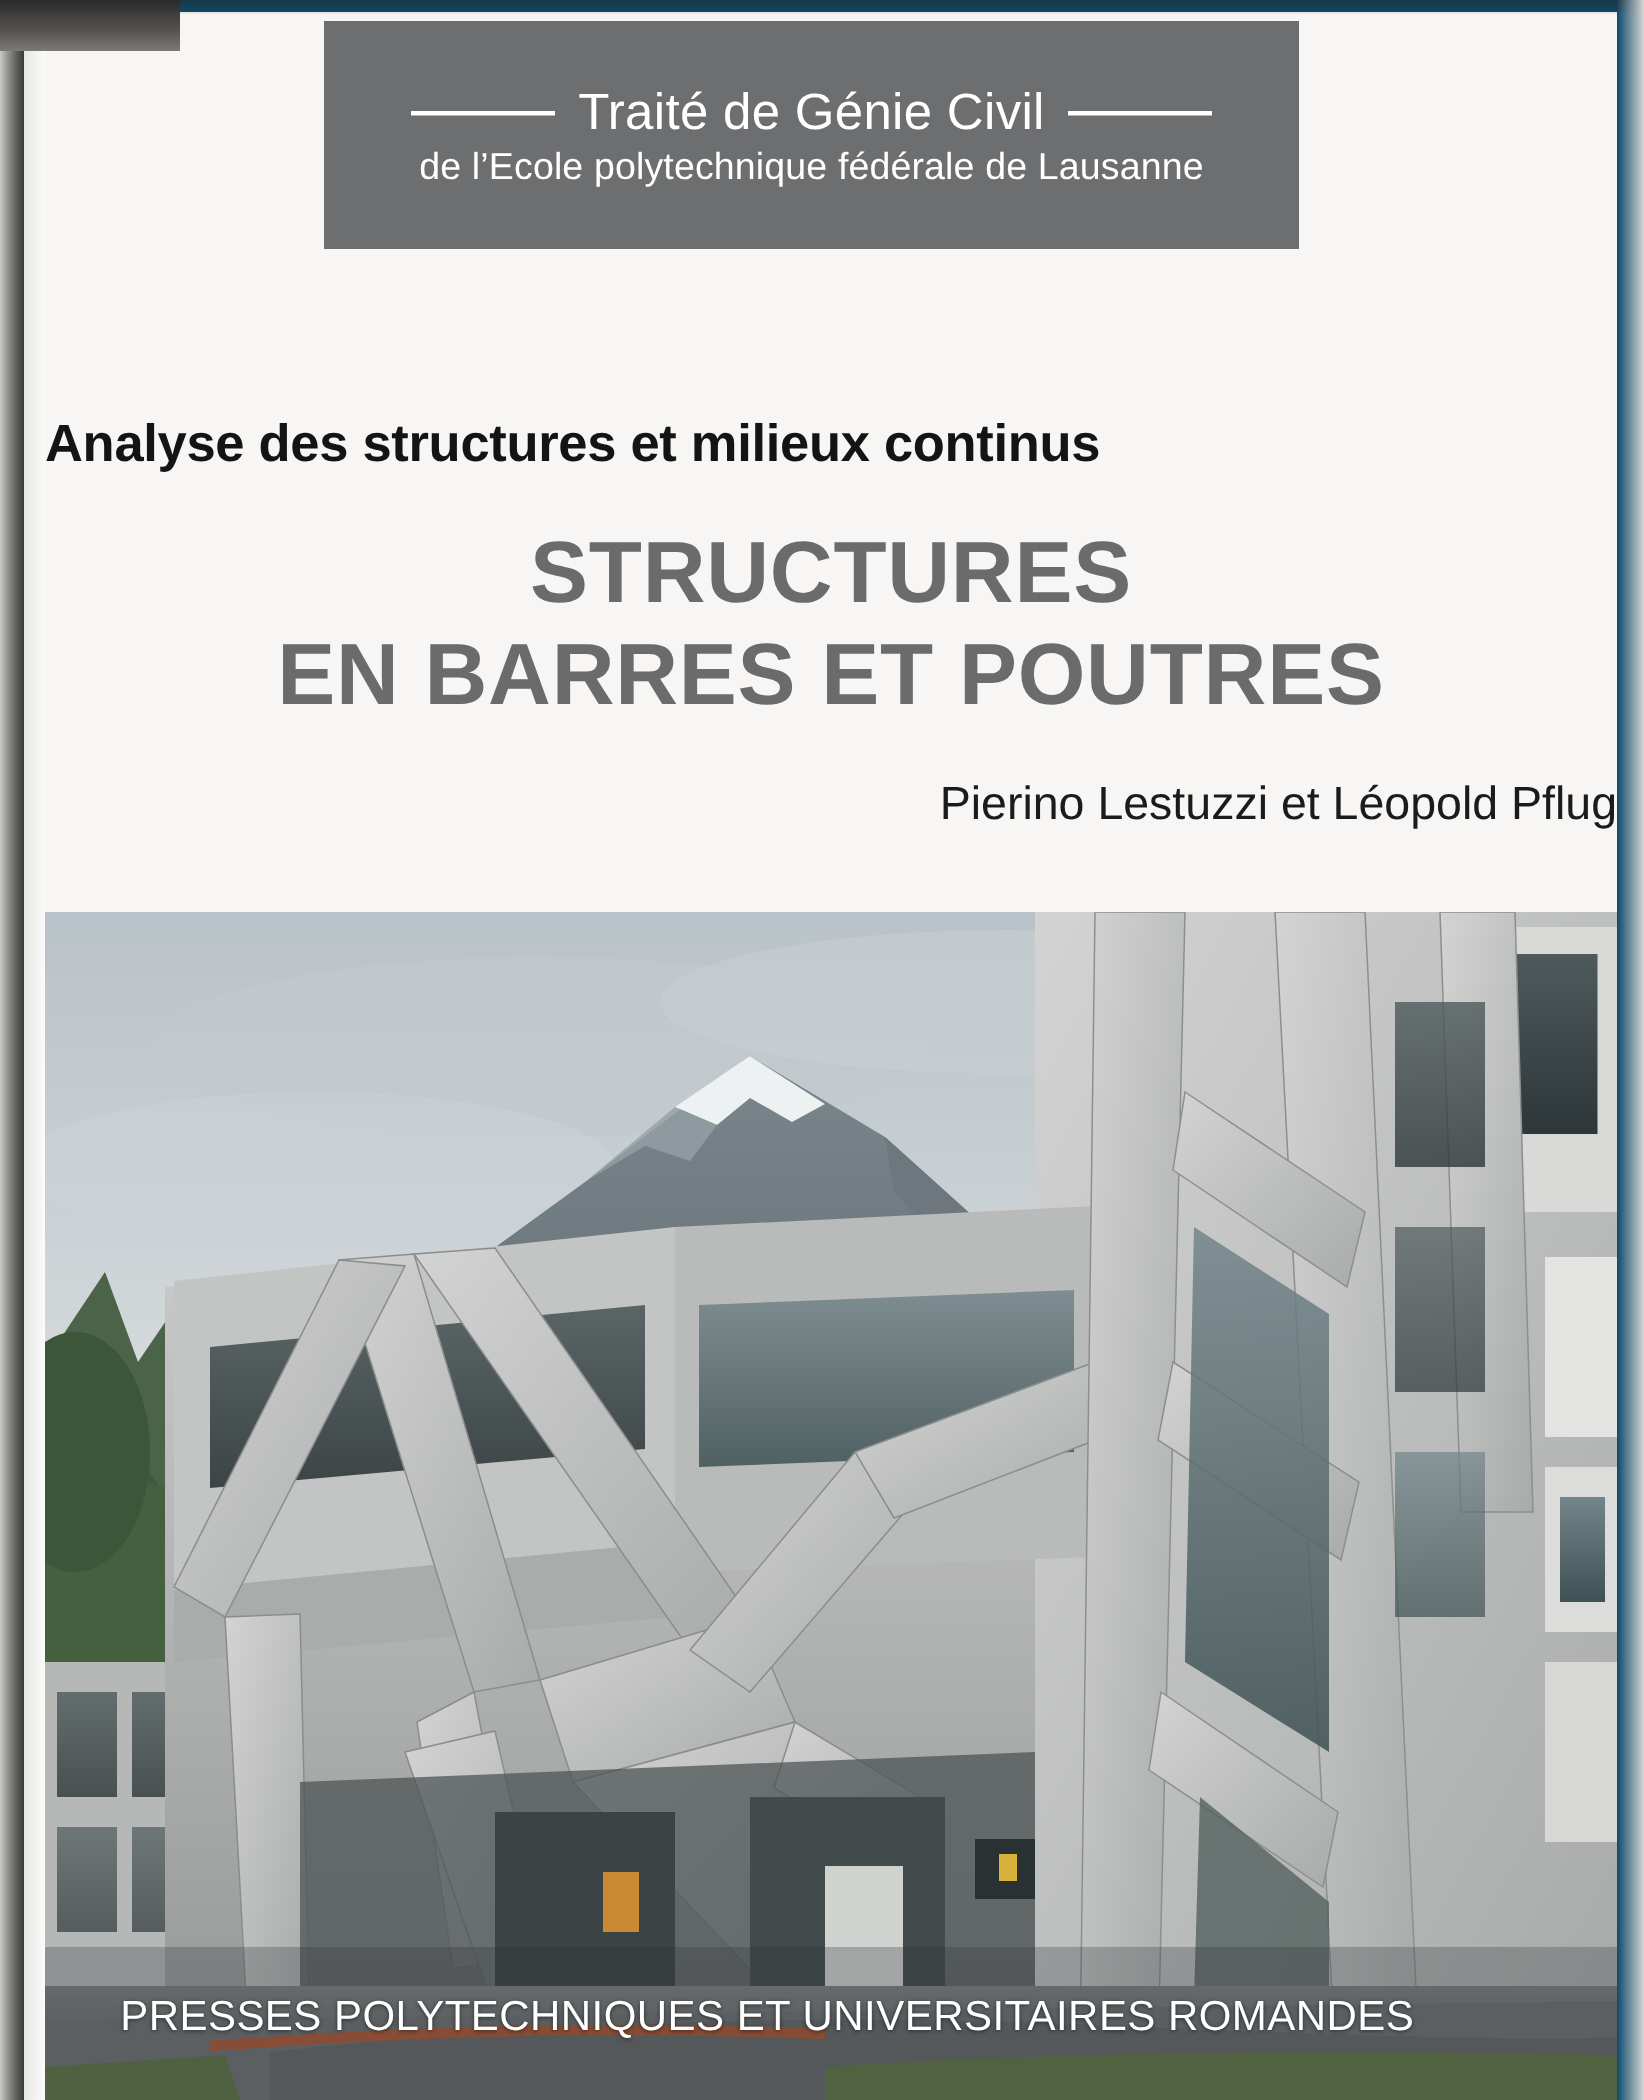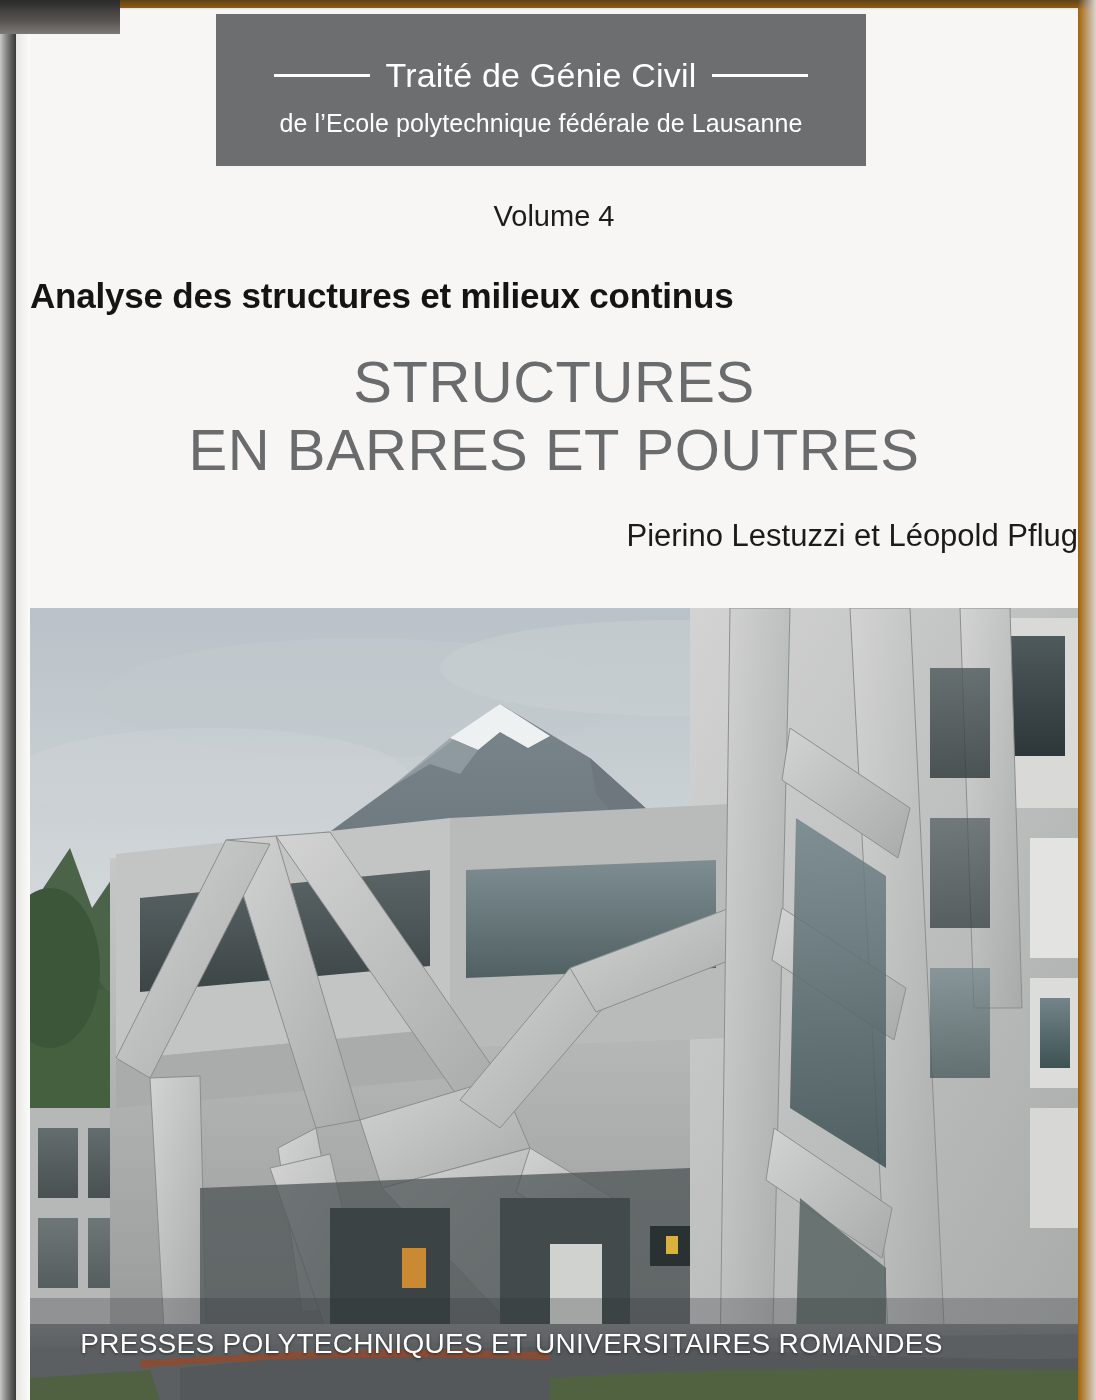--- a/index.html
+++ b/index.html
@@ -12,21 +12,21 @@
     height: 1400px;
     overflow: hidden;
     font-family: "Liberation Sans", sans-serif;
   }
 
   
   .cover {
     position: relative;
     width: 1096px;
     height: 1400px;
-    background: #a16207;
+    background: #0c4a6e;
     box-sizing: border-box;
     overflow: hidden;
   }
 
   
   .spine {
     position: absolute;
     left: 0;
     top: 0;
     width: 16px;
@@ -102,21 +102,21 @@
     height: 3px;
     background: #ffffff;
   }
   .series-title {
     font-size: 34px;
     font-weight: normal;
     letter-spacing: 0.2px;
     white-space: nowrap;
   }
   .series-sub {
-    margin-top: 14px;
+    margin-top: 2px;
     font-size: 25px;
     font-weight: normal;
     letter-spacing: 0.1px;
   }
 
   .volume {
     position: absolute;
     top: 192px;
     left: 0;
     width: 1048px;
@@ -136,21 +136,21 @@
     letter-spacing: -0.2px;
   }
 
   .maintitle {
     position: absolute;
     top: 340px;
     left: 0;
     width: 1048px;
     text-align: center;
     font-size: 58px;
-    font-weight: normal;
+    font-weight: bold;
     color: #6a6b6d;
     line-height: 1.18;
     letter-spacing: 0.5px;
   }
 
   .authors {
     position: absolute;
     top: 510px;
     left: 0;
     width: 1048px;
@@ -197,21 +197,20 @@
 
     <div class="series-band">
       <div class="series-title-row">
         <span class="series-rule"></span>
         <span class="series-title">Traité de Génie Civil</span>
         <span class="series-rule"></span>
       </div>
       <div class="series-sub">de l’Ecole polytechnique fédérale de Lausanne</div>
     </div>
 
-    <div class="volume">Volume 4</div>
 
     <div class="subtitle">Analyse des structures et milieux continus</div>
 
     <div class="maintitle">
       <div>STRUCTURES</div>
       <div>EN BARRES ET POUTRES</div>
     </div>
 
     <div class="authors">Pierino Lestuzzi et Léopold Pflug</div>
   </div>

